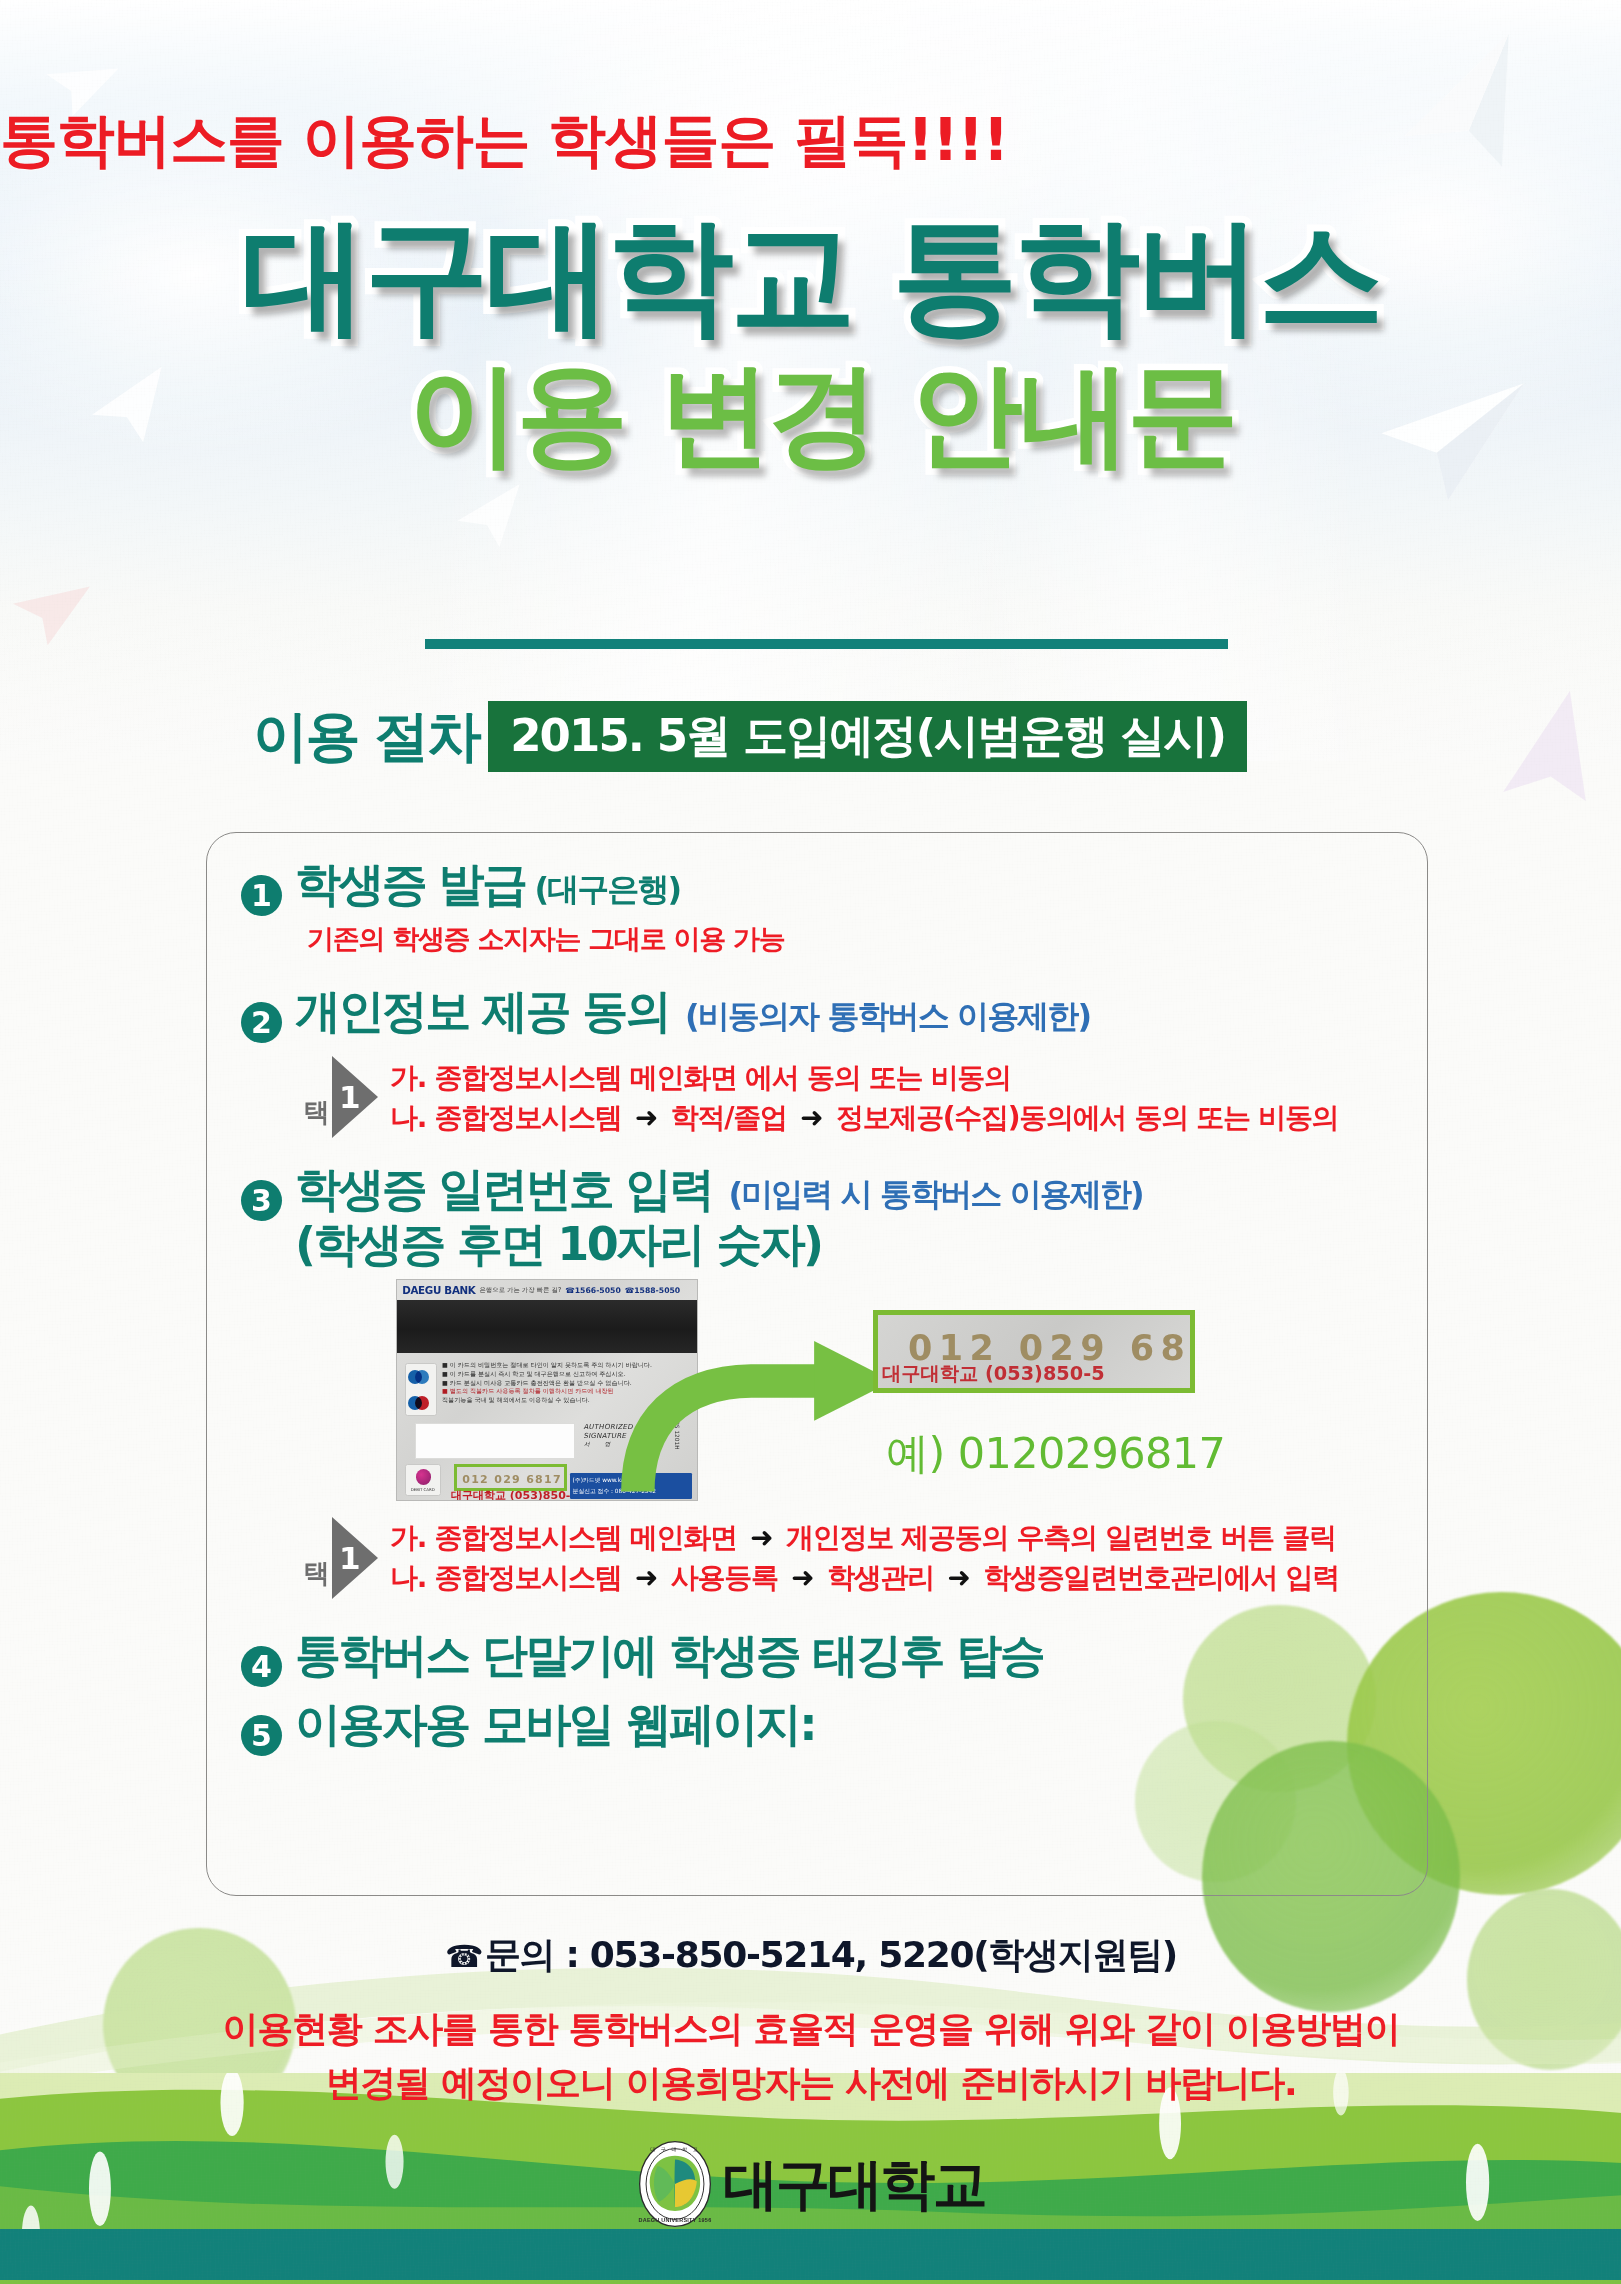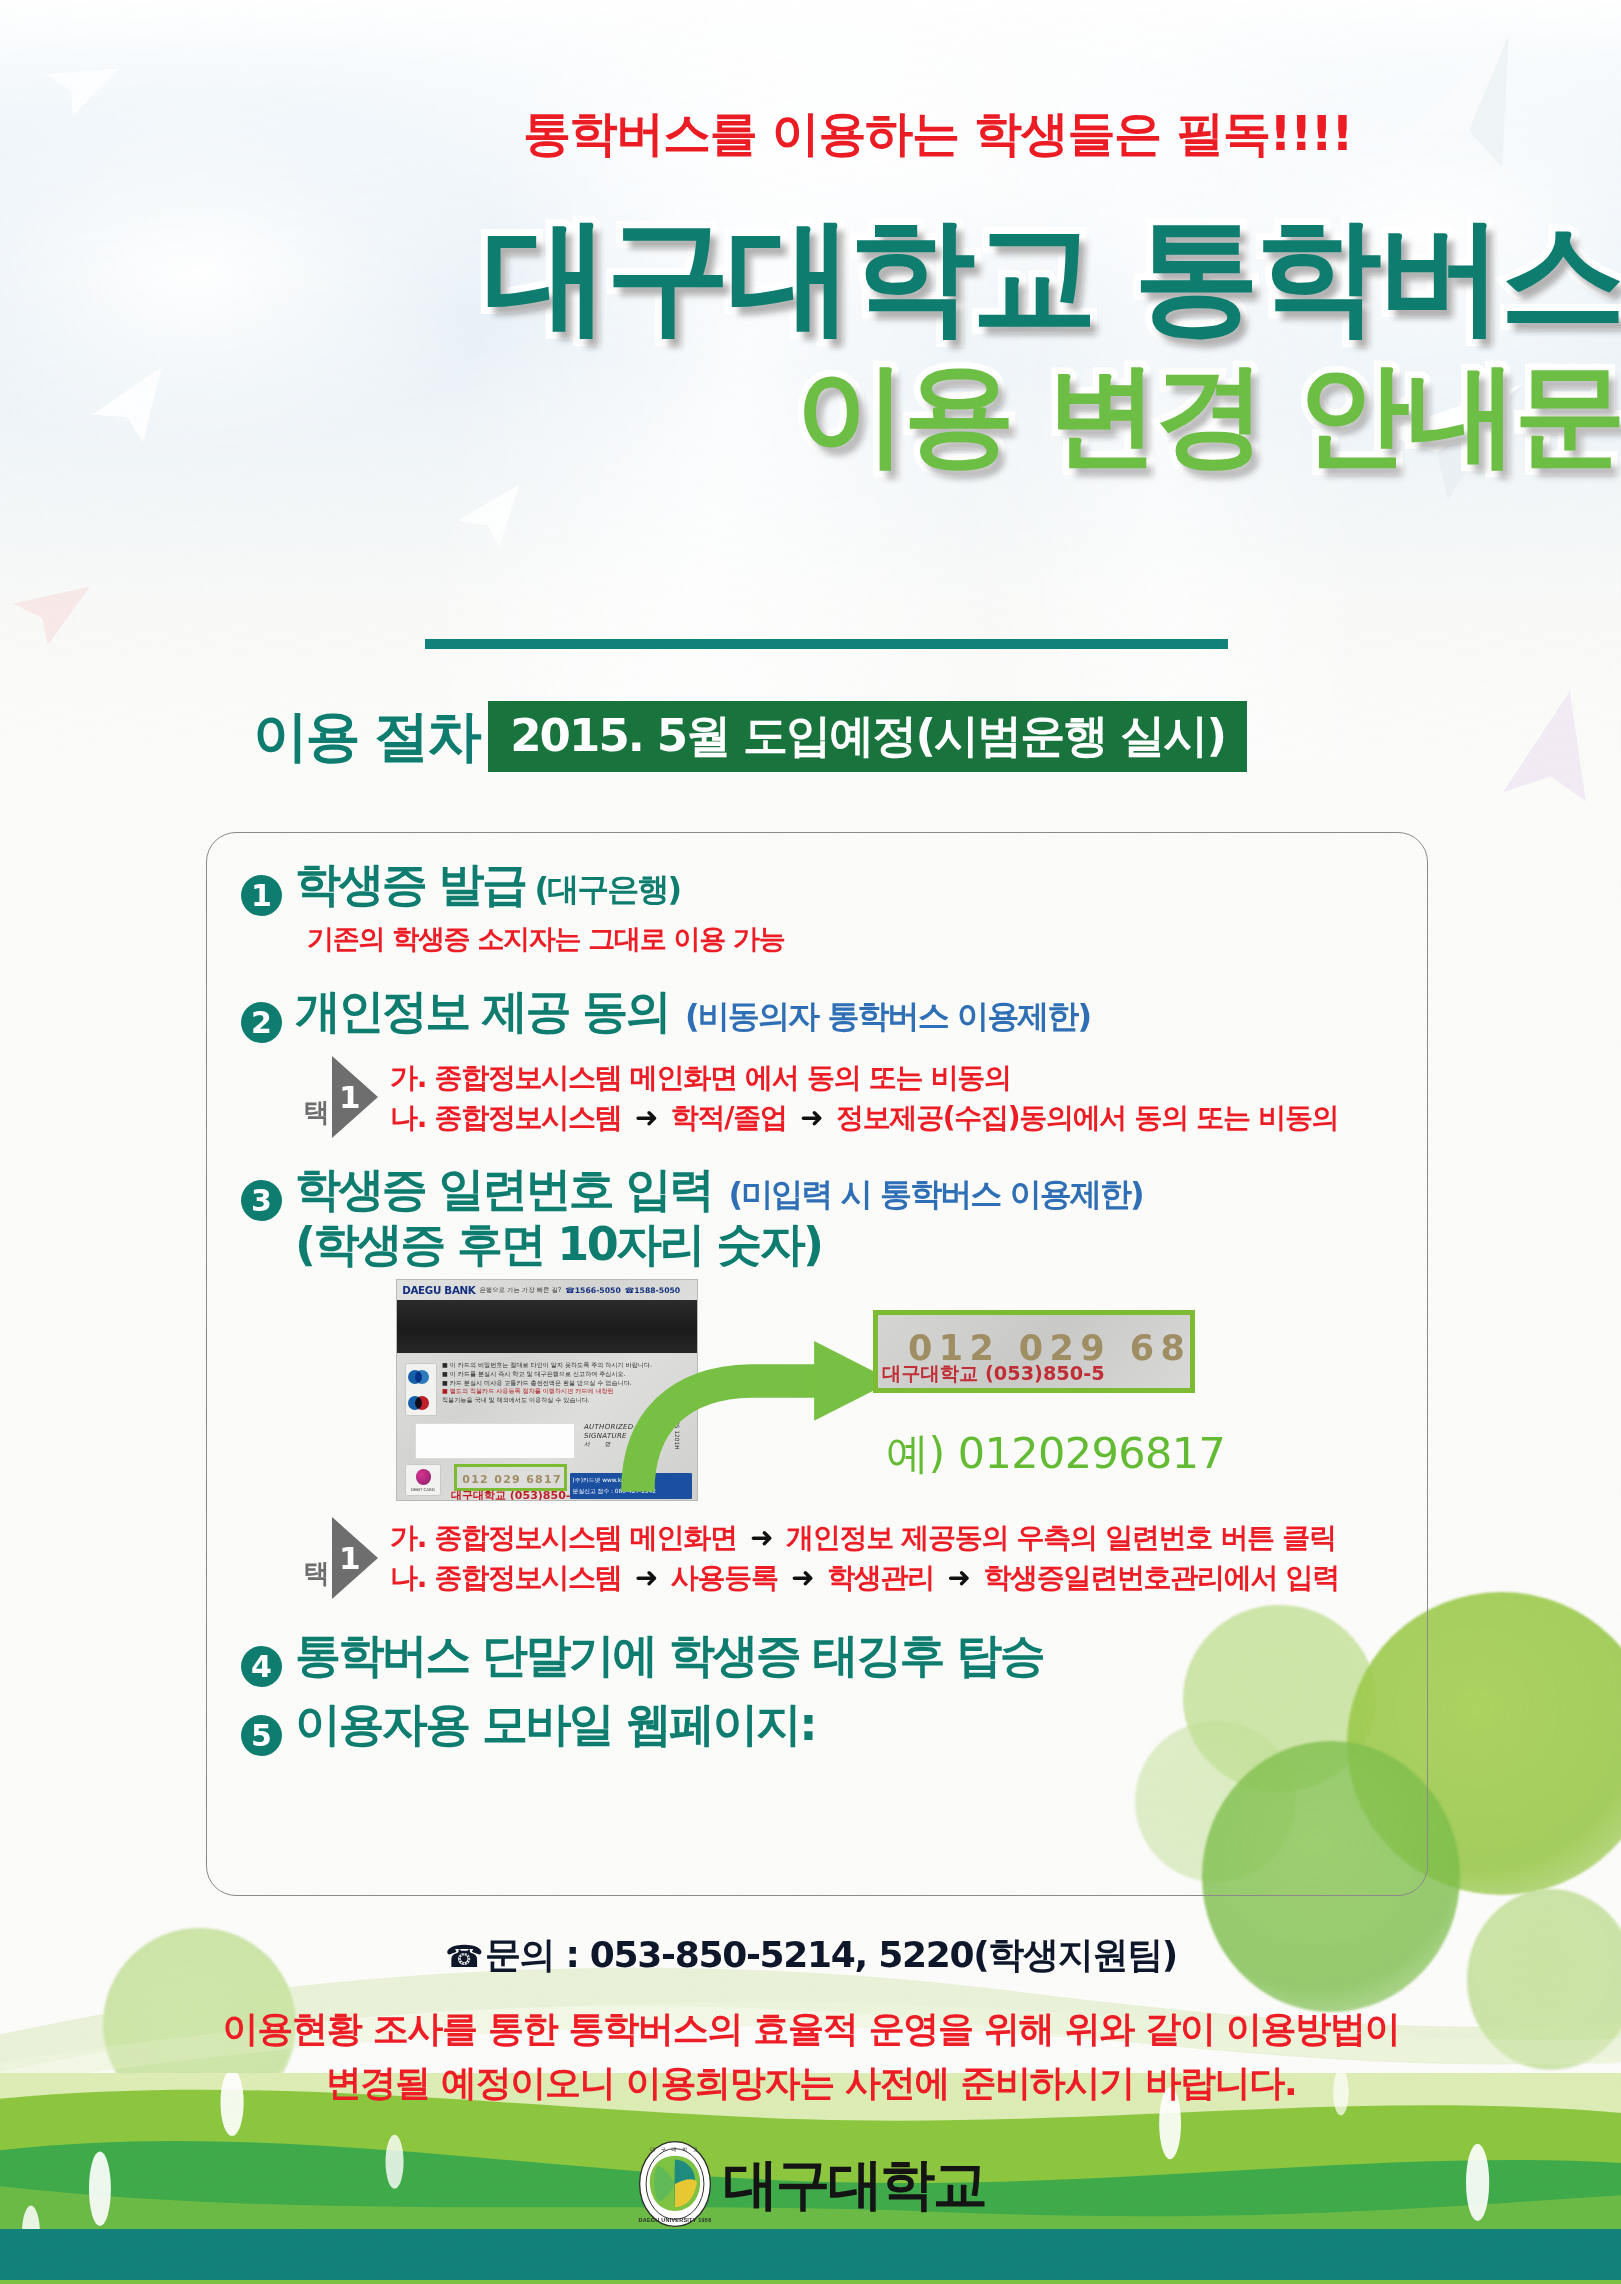--- a/index.html
+++ b/index.html
@@ -78,33 +78,33 @@
     background:#12817a;
   }
   .footer-edge{
     position:absolute; left:0; bottom:0; width:1622px; height:3.9px;
     background:#7cc142;
   }
 
   
   .kicker{
     position:absolute; left:0; top:102px; width:1352px;
-    text-align:right;
+    text-align:left;
     font-family:"DejaVu Sans","Liberation Sans",sans-serif;
     font-weight:700;
-    font-size:48px;
+    font-size:58px;
     letter-spacing:-1.3px;
     color:#ec1c24;
     text-shadow:0 1.3px 0 rgba(255,255,255,.7);
     z-index:6;
   }
 
   .title-wrap{
     position:absolute; left:0; top:213px; width:1622px;
-    text-align:right; z-index:6;
+    text-align:center; z-index:6;
   }
   .title-line{
     font-family:"DejaVu Sans","Liberation Sans",sans-serif;
     font-weight:700;
     letter-spacing:-3.9px;
     line-height:1.0;
     display:block;
   }
   .title-1{
     font-size:126px;

